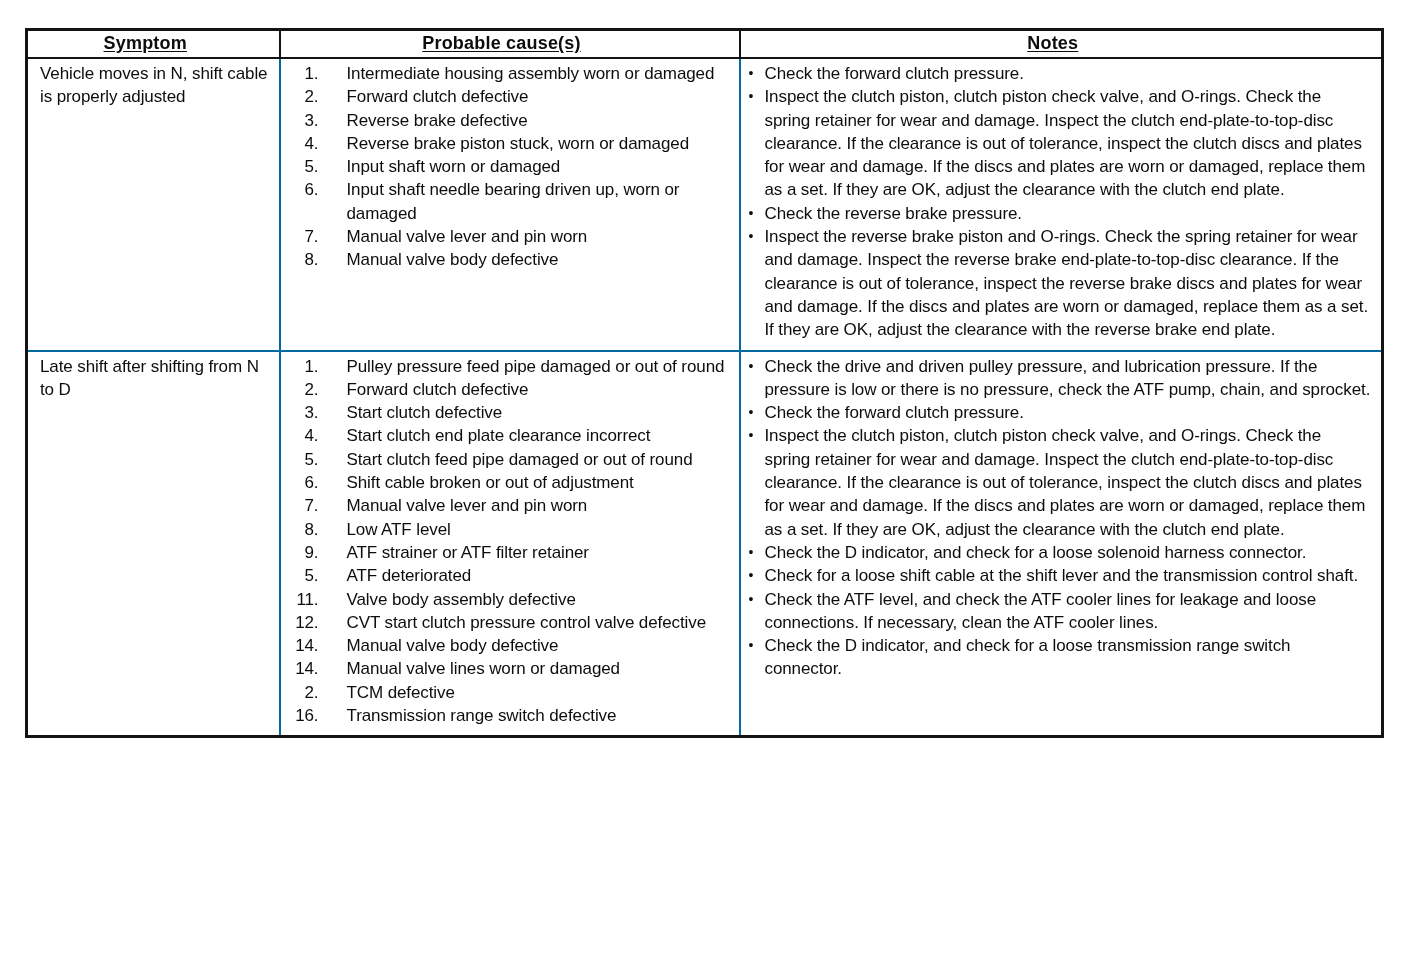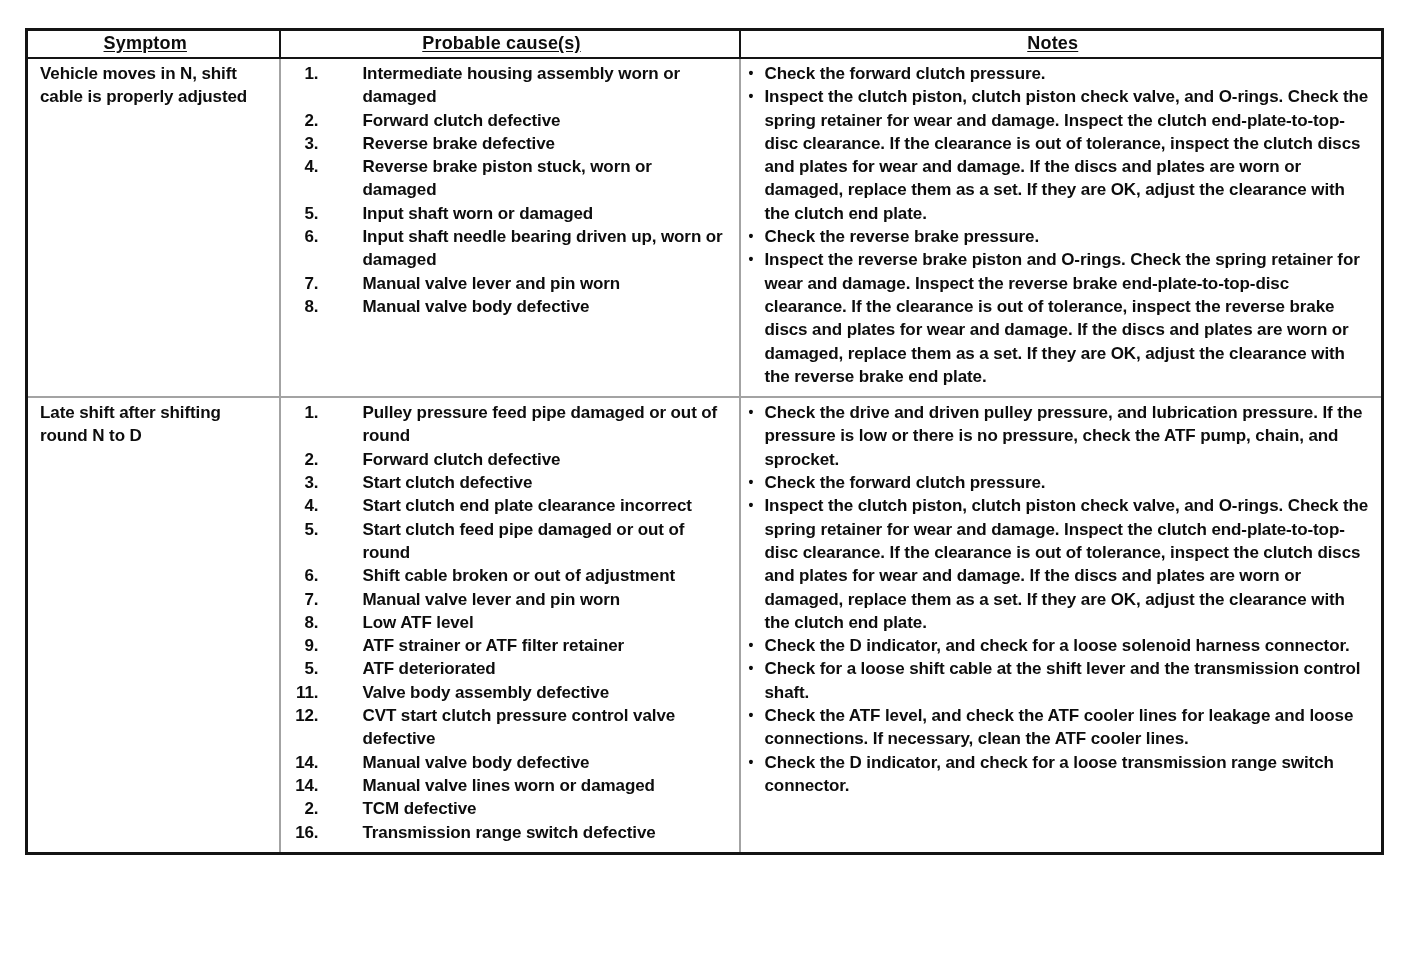--- a/index.html
+++ b/index.html
@@ -33,43 +33,43 @@
     border-bottom: 2px solid #141414;
     font-size: 18px;
     font-weight: bold;
     text-align: center;
     padding: 2px 20px 3px 4px;
     text-decoration: underline;
     text-underline-offset: 2px;
     letter-spacing: 0.2px;
   }
   td {
-    border: 2px solid #a3a3a3;
+    border: 2px solid #0369a1;
     vertical-align: top;
     font-size: 17px;
-    font-weight: bold;
+    font-weight: normal;
     line-height: 23.3px;
     padding: 3px 6px 8px 0;
     letter-spacing: -0.1px;
   }
   td.symptom-cell {
     padding-left: 12px;
     padding-right: 10px;
   }
   .cause-item {
     display: flex;
     align-items: flex-start;
   }
   .cause-num {
     flex: 0 0 38px;
     text-align: right;
   }
   .cause-txt {
     flex: 1;
-    margin-left: 44px;
+    margin-left: 28px;
     padding-right: 6px;
   }
   td.notes-cell {
     padding-left: 8px;
     padding-right: 10px;
   }
   .note-item {
     display: flex;
     align-items: flex-start;
   }
@@ -152,21 +152,21 @@
               <span class="note-txt">Check the reverse brake pressure.</span>
             </div>
             <div class="note-item">
               <span class="note-bullet">•</span>
               <span class="note-txt">Inspect the reverse brake piston and O-rings. Check the spring retainer for wear and damage. Inspect the reverse brake end-plate-to-top-disc clearance. If the clearance is out of tolerance, inspect the reverse brake discs and plates for wear and damage. If the discs and plates are worn or damaged, replace them as a set. If they are OK, adjust the clearance with the reverse brake end plate.</span>
             </div>
           </td>
         </tr>
         <tr>
           <td class="symptom-cell">
-            <div>Late shift after shifting round N to D</div>
+            <div>Late shift after shifting from N to D</div>
           </td>
           <td class="causes-cell">
             <div class="cause-item">
               <span class="cause-num">1.</span>
               <span class="cause-txt">Pulley pressure feed pipe damaged or out of round</span>
             </div>
             <div class="cause-item">
               <span class="cause-num">2.</span>
               <span class="cause-txt">Forward clutch defective</span>
             </div>

